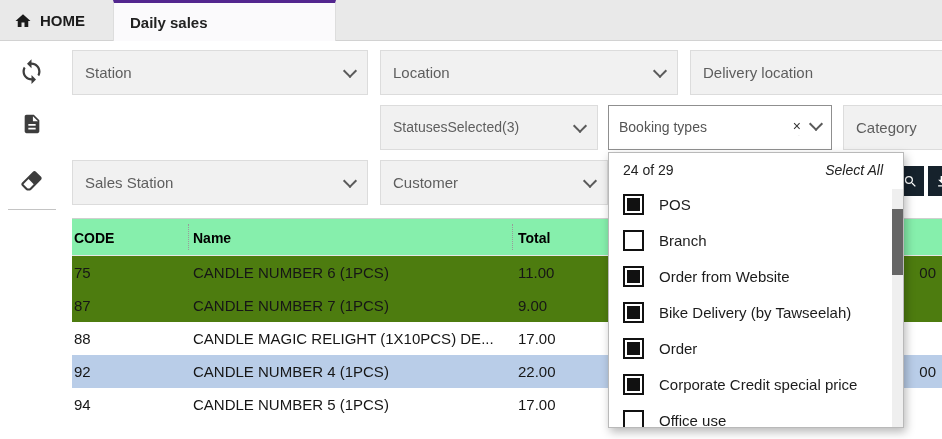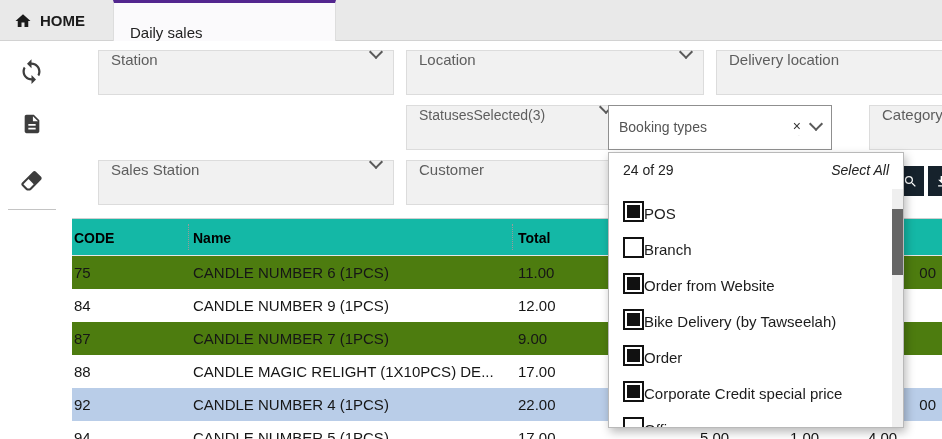--- a/index.html
+++ b/index.html
@@ -6,73 +6,73 @@
   .frame{position:relative;width:942px;height:439px;background:#fff;overflow:hidden;
          font-family:"Liberation Sans",sans-serif;-webkit-font-smoothing:antialiased;}
 
   
   .topbar{position:absolute;left:0;top:0;width:942px;height:41px;background:#e9e9e9;
           border-bottom:1px solid #d2d2d2;box-sizing:border-box;}
   .tab-home{position:absolute;left:0;top:0;height:41px;display:flex;align-items:center;gap:8px;
             padding:0 20px 16px 14px;font-weight:bold;font-size:15px;color:#1b1b1b;cursor:pointer;}
   .tab-active{position:absolute;left:113px;top:0;width:223px;height:41px;background:#fbfafc;
               border-top:3px solid #53268f;border-left:1px solid #ddd;border-right:1px solid #ddd;
-              box-sizing:border-box;display:flex;align-items:flex-end;padding-left:16px;
-              font-weight:normal;font-size:15px;color:#222;cursor:pointer;}
+              box-sizing:border-box;display:flex;align-items:center;padding-left:16px;
+              font-weight:bold;font-size:15px;color:#222;cursor:pointer;}
 
   
   .side-icon{position:absolute;left:18px;cursor:pointer;}
   .side-divider{position:absolute;left:8px;top:209px;width:48px;border-top:1px solid #c4c4c4;}
 
   
   .fbox{position:absolute;height:45px;background:#f1f1f1;border:1px solid #dcdcdc;box-sizing:border-box;
-        display:flex;justify-content:space-between;padding:0 12px;
-        color:#5e5e5e;font-size:15px;cursor:pointer;margin-left:26px;}
+        display:flex;align-items:center;justify-content:space-between;padding:0 12px;
+        color:#5e5e5e;font-size:15px;cursor:pointer;}
   .chev{width:8px;height:8px;border-left:2px solid #5a5a5a;border-bottom:2px solid #5a5a5a;
         transform:rotate(-45deg);margin-top:-4px;flex:none;}
   .two-line{display:flex;line-height:1.35;font-size:14px;}
 
   .booking{position:absolute;left:608px;top:105px;width:224px;height:45px;background:#fff;
            border:1px solid #8f8f8f;box-sizing:border-box;display:flex;justify-content:space-between;
            padding:13px 10px;cursor:pointer;}
   .bk-left{display:flex;flex-direction:column;font-size:14px;color:#555;}
   .caret{width:1px;height:14px;background:#222;margin:3px 0 0 2px;}
   .bk-right{display:flex;flex-direction:column;align-items:flex-end;gap:2px;}
   .bk-top{display:flex;align-items:center;gap:10px;}
   .clear-x{font-size:14px;color:#333;line-height:1;cursor:pointer;}
 
   
   .btn-dark{position:absolute;top:166px;width:28px;height:30px;background:#16222c;z-index:1;
             display:flex;align-items:center;justify-content:center;cursor:pointer;}
 
   
-  .thead{position:absolute;left:72px;top:218px;right:0;height:38px;background:#14b8a6;
+  .thead{position:absolute;left:72px;top:218px;right:0;height:38px;background:#86efac;
          border-top:1px solid #cfcfcf;border-bottom:1px solid #e6e6e6;box-sizing:border-box;
          font-weight:bold;font-size:14px;color:#000;}
   .th{position:absolute;top:0;height:38px;line-height:38px;}
   .th-sep{position:absolute;top:5px;bottom:5px;border-left:1px dotted #9a9a9a;}
   .rows{position:absolute;left:72px;top:256px;right:0;}
   .trow{position:relative;height:33px;line-height:33px;font-size:15px;color:#161616;cursor:pointer;}
   .shade{background:#4d7c0f;}
   .sel{background:#b9cde8;}
   .c-code{position:absolute;left:2px;}
   .c-name{position:absolute;left:121px;width:322px;white-space:nowrap;overflow:hidden;}
   .c-total{position:absolute;left:446px;}
   .frag{position:absolute;right:6px;}
   .pv{position:absolute;}
   .pv0{left:628px}.pv1{left:718px}.pv2{left:796px}
 
   
   .dropdown{position:absolute;left:608px;top:152px;width:296px;height:276px;background:#fff;
             border:1px solid #b9b9b9;box-shadow:2px 4px 9px rgba(0,0,0,.28);z-index:5;
             box-sizing:border-box;overflow:hidden;}
   .dd-head{display:flex;justify-content:space-between;align-items:center;
-           padding:9px 14px 8px 14px;font-size:14px;color:#222;}
+           padding:9px 20px 8px 14px;font-size:14px;color:#222;}
   .dd-selectall{cursor:pointer;font-style:italic;}
-  .opt{display:flex;align-items:flex-end;height:36px;padding-left:14px;
+  .opt{display:flex;align-items:center;gap:15px;height:36px;padding-left:14px;
        font-size:15px;color:#1c1c1c;cursor:pointer;}
   .cb{width:17px;height:17px;border:2px solid #111;background:#fff;position:relative;flex:none;}
   .cb.checked::after{content:"";position:absolute;inset:2px;background:#111;}
   .dd-track{position:absolute;right:0;top:36px;bottom:0;width:11px;background:#efefef;}
   .dd-thumb{position:absolute;right:0;top:56px;width:11px;height:66px;background:#666;cursor:pointer;}
 </style>
 </head>
 <body>
 
 <div class="frame">
@@ -173,25 +173,20 @@
     <span class="th" style="left:446px">Total</span>
   </div>
 
   <div class="rows">
     <div class="trow shade">
       <span class="c-code">75</span>
       <span class="c-name">CANDLE NUMBER 6 (1PCS)</span>
       <span class="c-total">11.00</span>
       <span class="frag">00</span>
     </div>
-    <div class="trow">
-      <span class="c-code">84</span>
-      <span class="c-name">CANDLE NUMBER 9 (1PCS)</span>
-      <span class="c-total">12.00</span>
-    </div>
     <div class="trow shade">
       <span class="c-code">87</span>
       <span class="c-name">CANDLE NUMBER 7 (1PCS)</span>
       <span class="c-total">9.00</span>
     </div>
     <div class="trow">
       <span class="c-code">88</span>
       <span class="c-name">CANDLE MAGIC RELIGHT (1X10PCS) DE...</span>
       <span class="c-total">17.00</span>
     </div>

